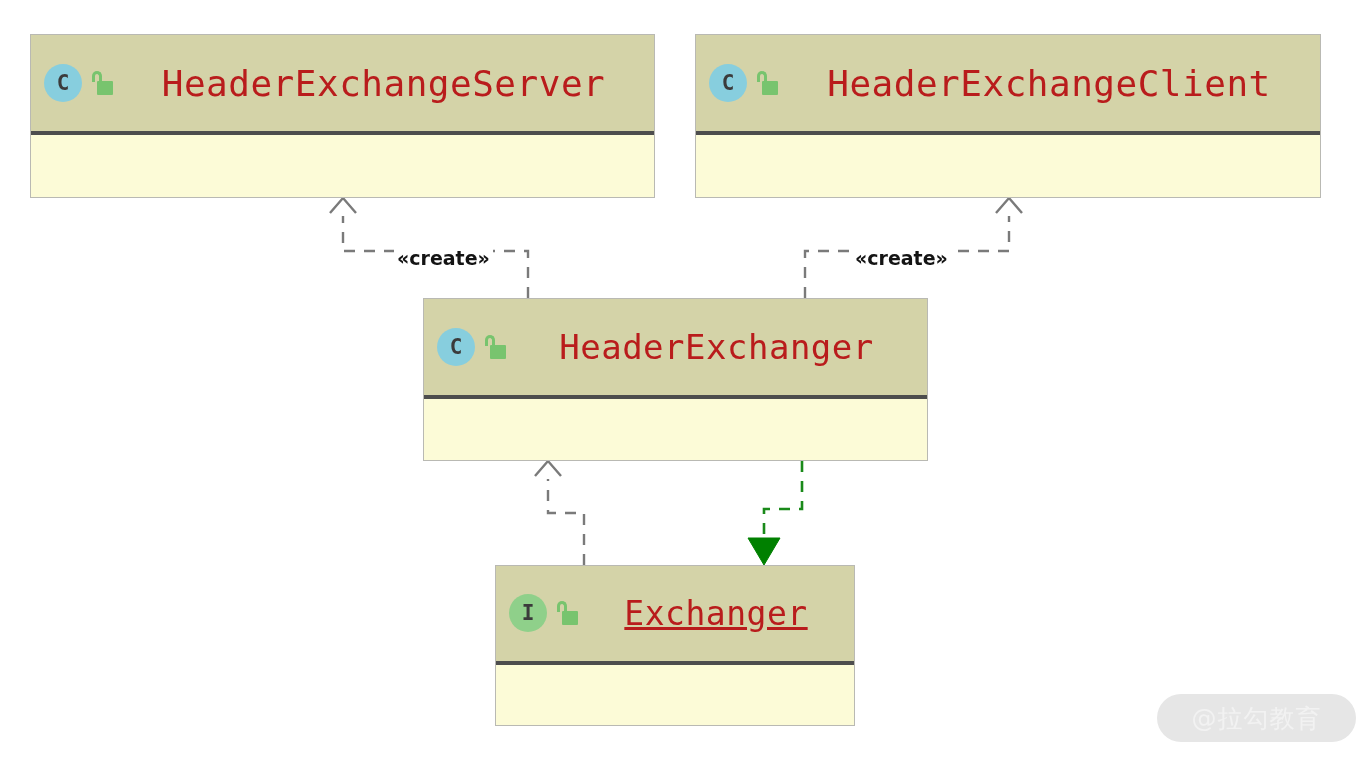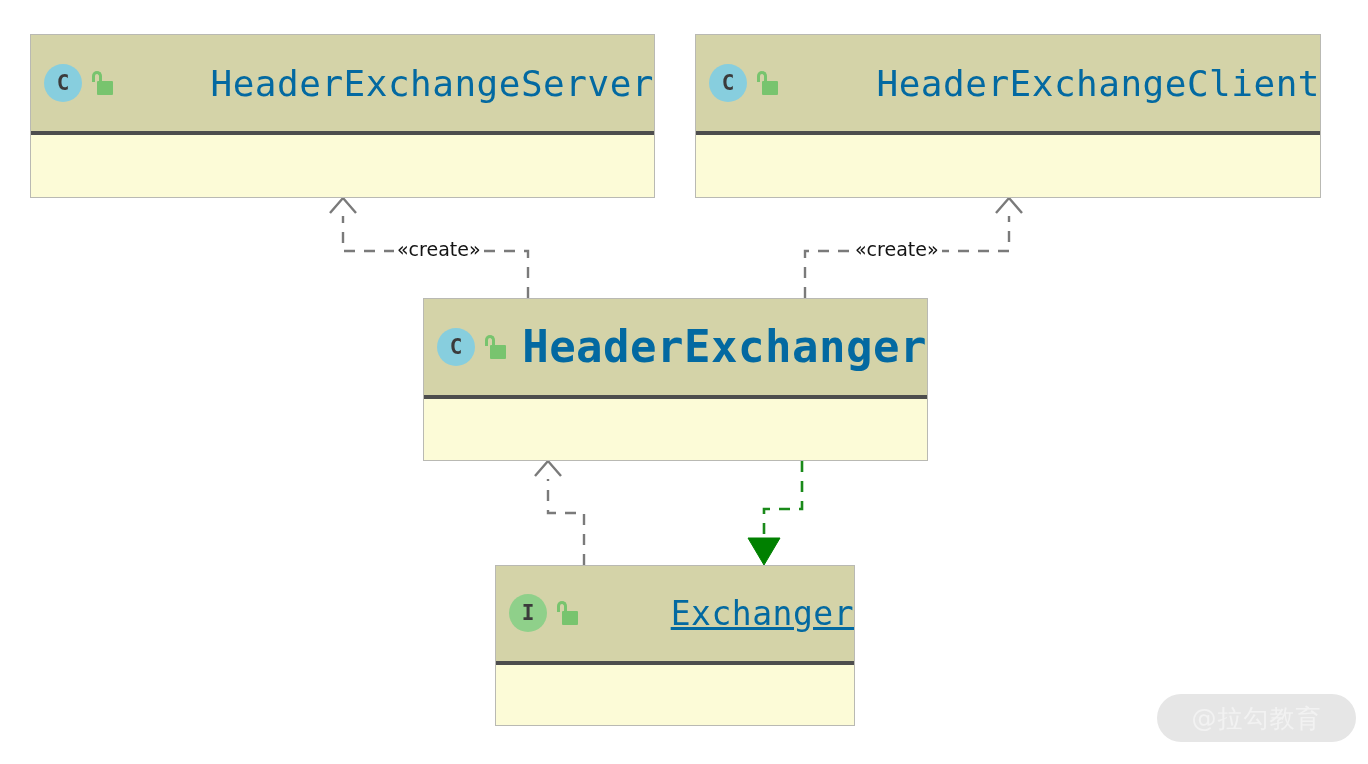--- a/index.html
+++ b/index.html
@@ -40,22 +40,22 @@
     height: 62%;
     padding-left: 13px;
   }
   .uml-body {
     box-sizing: border-box;
     background: #fcfbd7;
     height: 38%;
   }
   .uml-title {
     flex: 1;
-    text-align: right;
-    color: #0369a1;
+    text-align: center;
+    color: #b91c1c;
     white-space: nowrap;
     letter-spacing: 0.5px;
     font-family: "DejaVu Sans Mono", "Liberation Mono", monospace;
   }
 
   
   .type-badge {
     width: 38px;
     height: 38px;
     border-radius: 50%;
@@ -100,34 +100,35 @@
   }
 
   
   #box-header-exchange-server { left: 30px;  top: 34px;  width: 625px; height: 164px; }
   #box-header-exchange-client { left: 695px; top: 34px;  width: 626px; height: 164px; }
   #box-header-exchanger       { left: 423px; top: 298px; width: 505px; height: 163px; }
   #box-exchanger              { left: 495px; top: 565px; width: 360px; height: 161px; }
 
   #box-header-exchange-server .uml-title,
   #box-header-exchange-client .uml-title { font-size: 36px; }
-  #box-header-exchanger .uml-title       { font-size: 44px; font-weight: bold; }
+  #box-header-exchanger .uml-title       { font-size: 34px; }
   #box-exchanger .uml-title              { font-size: 33px; text-decoration: underline; }
 
   
   .edge-label {
     position: absolute;
     font-family: "DejaVu Sans", "Liberation Sans", sans-serif;
     font-size: 19px;
-    font-weight: normal;
+    font-weight: bold;
     color: #141414;
     background: #ffffff;
     padding: 0 3px;
     white-space: nowrap;
     z-index: 6;
+    margin-top: 9px;
   }
   #label-create-server { left: 394px; top: 238px; }
   #label-create-client { left: 852px; top: 238px; }
 
   
   #watermark {
     position: absolute;
     left: 1157px;
     top: 694px;
     width: 199px;

